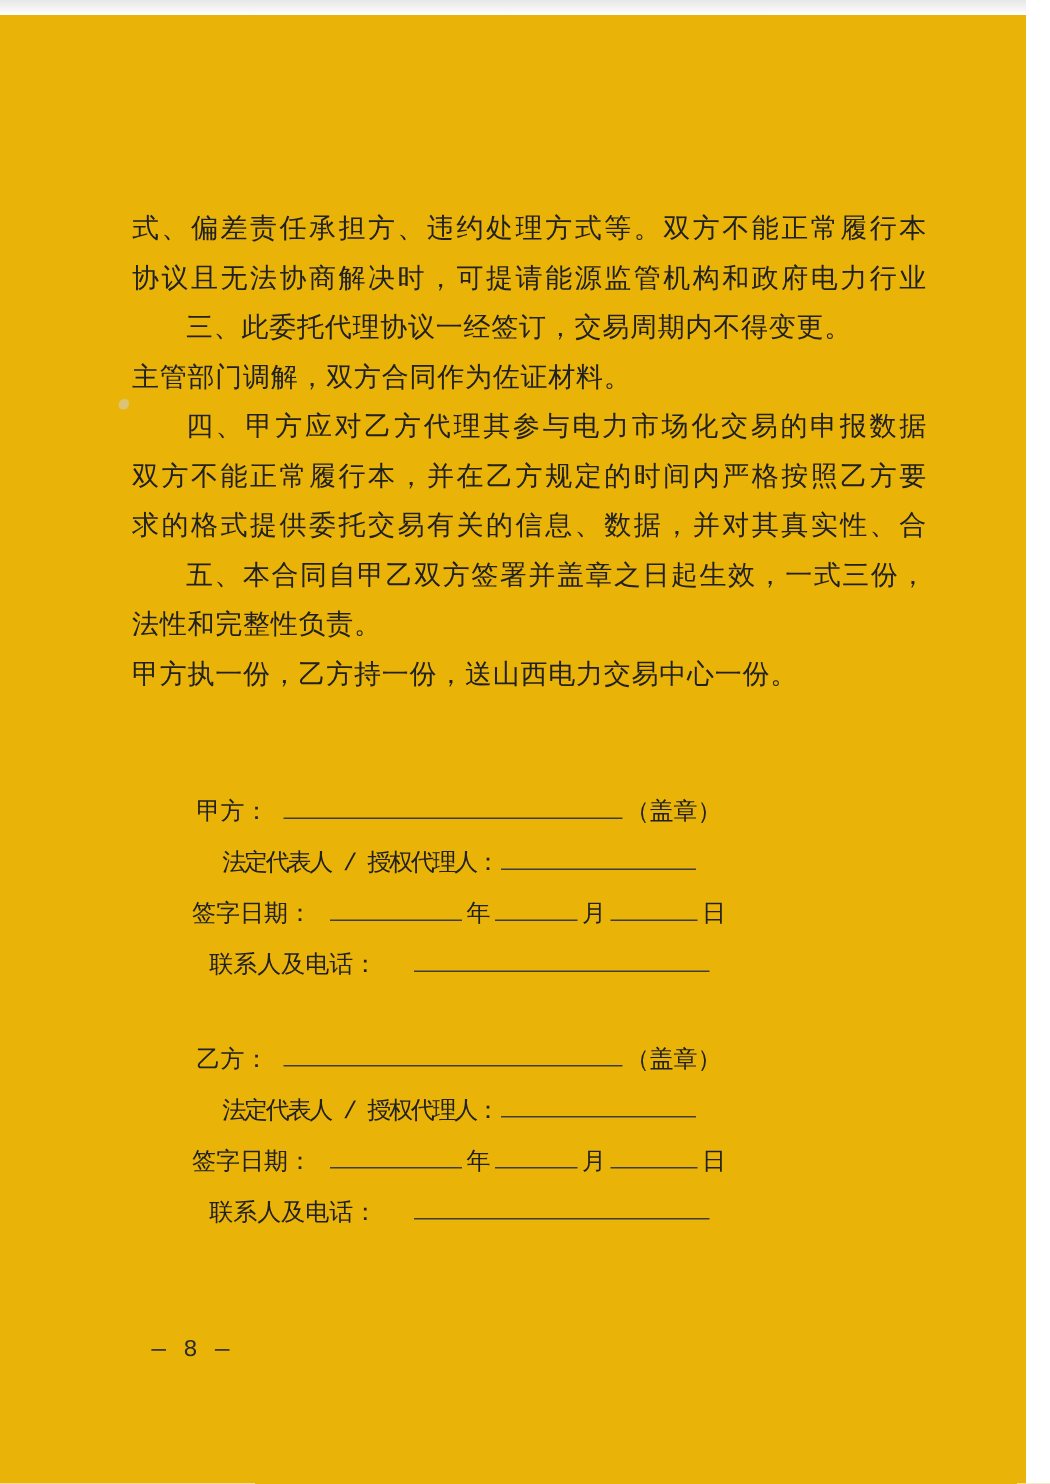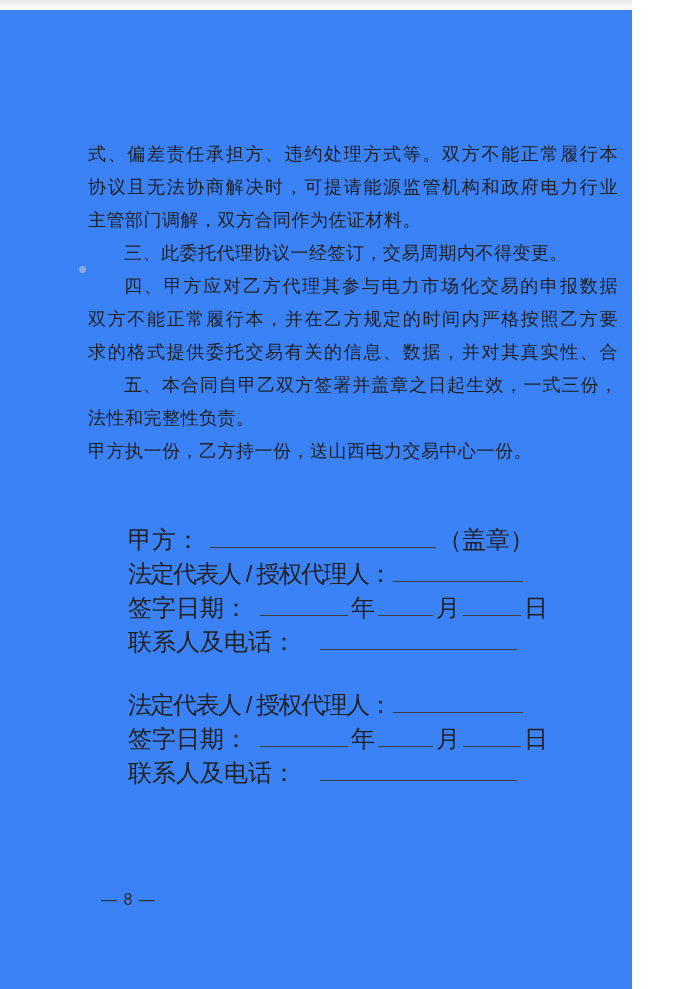--- a/index.html
+++ b/index.html
@@ -1,21 +1,21 @@
 <!DOCTYPE html>
 <html><head>
 <meta charset="utf-8">
 <style>
   html, body { margin: 0; padding: 0; background: #ffffff; }
   .page {
     position: relative;
-    width: 632px;
+    width: 684px;
     height: 989px;
-    background: #3b82f6;
-    font-family: Liberation Sans, sans-serif;
+    background: #eab308;
+    font-family: Liberation Mono, monospace;
     color: #212121;
     overflow: hidden;
   }
   .top-shade {
     position: absolute;
     top: 0; left: 0; right: 0;
     height: 10px;
     background: linear-gradient(#e7e7e7, #ffffff);
   }
   
@@ -28,22 +28,23 @@
     line-height: 33px;
     letter-spacing: 0.5px;
   }
   .bline { text-align: justify; text-align-last: left; }
   .bline.full { text-align-last: justify; }
   .bline.ind { text-indent: 2em; }
   
   .sig {
     position: absolute;
     left: 128px;
-    font-size: 24px;
+    font-size: 16px;
     white-space: nowrap;
+    text-align: center;
   }
   .sig .row { height: 34px; line-height: 34px; }
   .u {
     display: inline-block;
     height: 22px;
     border-bottom: 1.5px solid #3d3d3d;
     vertical-align: baseline;
   }
   .u-name    { width: 226px; margin: 0 2px 0 10px; }
   .u-rep     { width: 130px; margin-left: 2px; }
@@ -76,22 +77,22 @@
 </head>
 <body>
 
 <div class="page">
   <div class="top-shade"></div>
   <div class="noise1"></div>
 
   <div class="body-text">
     <div class="bline full">式、偏差责任承担方、违约处理方式等。双方不能正常履行本</div>
     <div class="bline full">协议且无法协商解决时，可提请能源监管机构和政府电力行业</div>
+    <div class="bline ind">三、此委托代理协议一经签订，交易周期内不得变更。</div>
     <div class="bline">主管部门调解，双方合同作为佐证材料。</div>
-    <div class="bline ind">三、此委托代理协议一经签订，交易周期内不得变更。</div>
     <div class="bline ind full">四、甲方应对乙方代理其参与电力市场化交易的申报数据</div>
     <div class="bline full">双方不能正常履行本，并在乙方规定的时间内严格按照乙方要</div>
     <div class="bline full">求的格式提供委托交易有关的信息、数据，并对其真实性、合</div>
     <div class="bline ind full">五、本合同自甲乙双方签署并盖章之日起生效，一式三份，</div>
     <div class="bline">法性和完整性负责。</div>
     <div class="bline">甲方执一份，乙方持一份，送山西电力交易中心一份。</div>
   </div>
 
   <div class="sig sig-a">
     <div class="row">
@@ -103,20 +104,23 @@
     <div class="row">
       <span>签字日期：</span><span class="u u-d1"></span><span>年</span><span class="u u-d2"></span><span>月</span><span class="u u-d3"></span><span>日</span>
     </div>
     <div class="row">
       <span>联系人及电话：</span><span class="u u-contact"></span>
     </div>
   </div>
 
   <div class="sig sig-b">
     <div class="row">
+      <span>乙方：</span><span class="u u-name"></span><span>（盖章）</span>
+    </div>
+    <div class="row">
       <span class="rep-label">法定代表人 / 授权代理人：</span><span class="u u-rep"></span>
     </div>
     <div class="row">
       <span>签字日期：</span><span class="u u-d1"></span><span>年</span><span class="u u-d2"></span><span>月</span><span class="u u-d3"></span><span>日</span>
     </div>
     <div class="row">
       <span>联系人及电话：</span><span class="u u-contact"></span>
     </div>
   </div>
 

